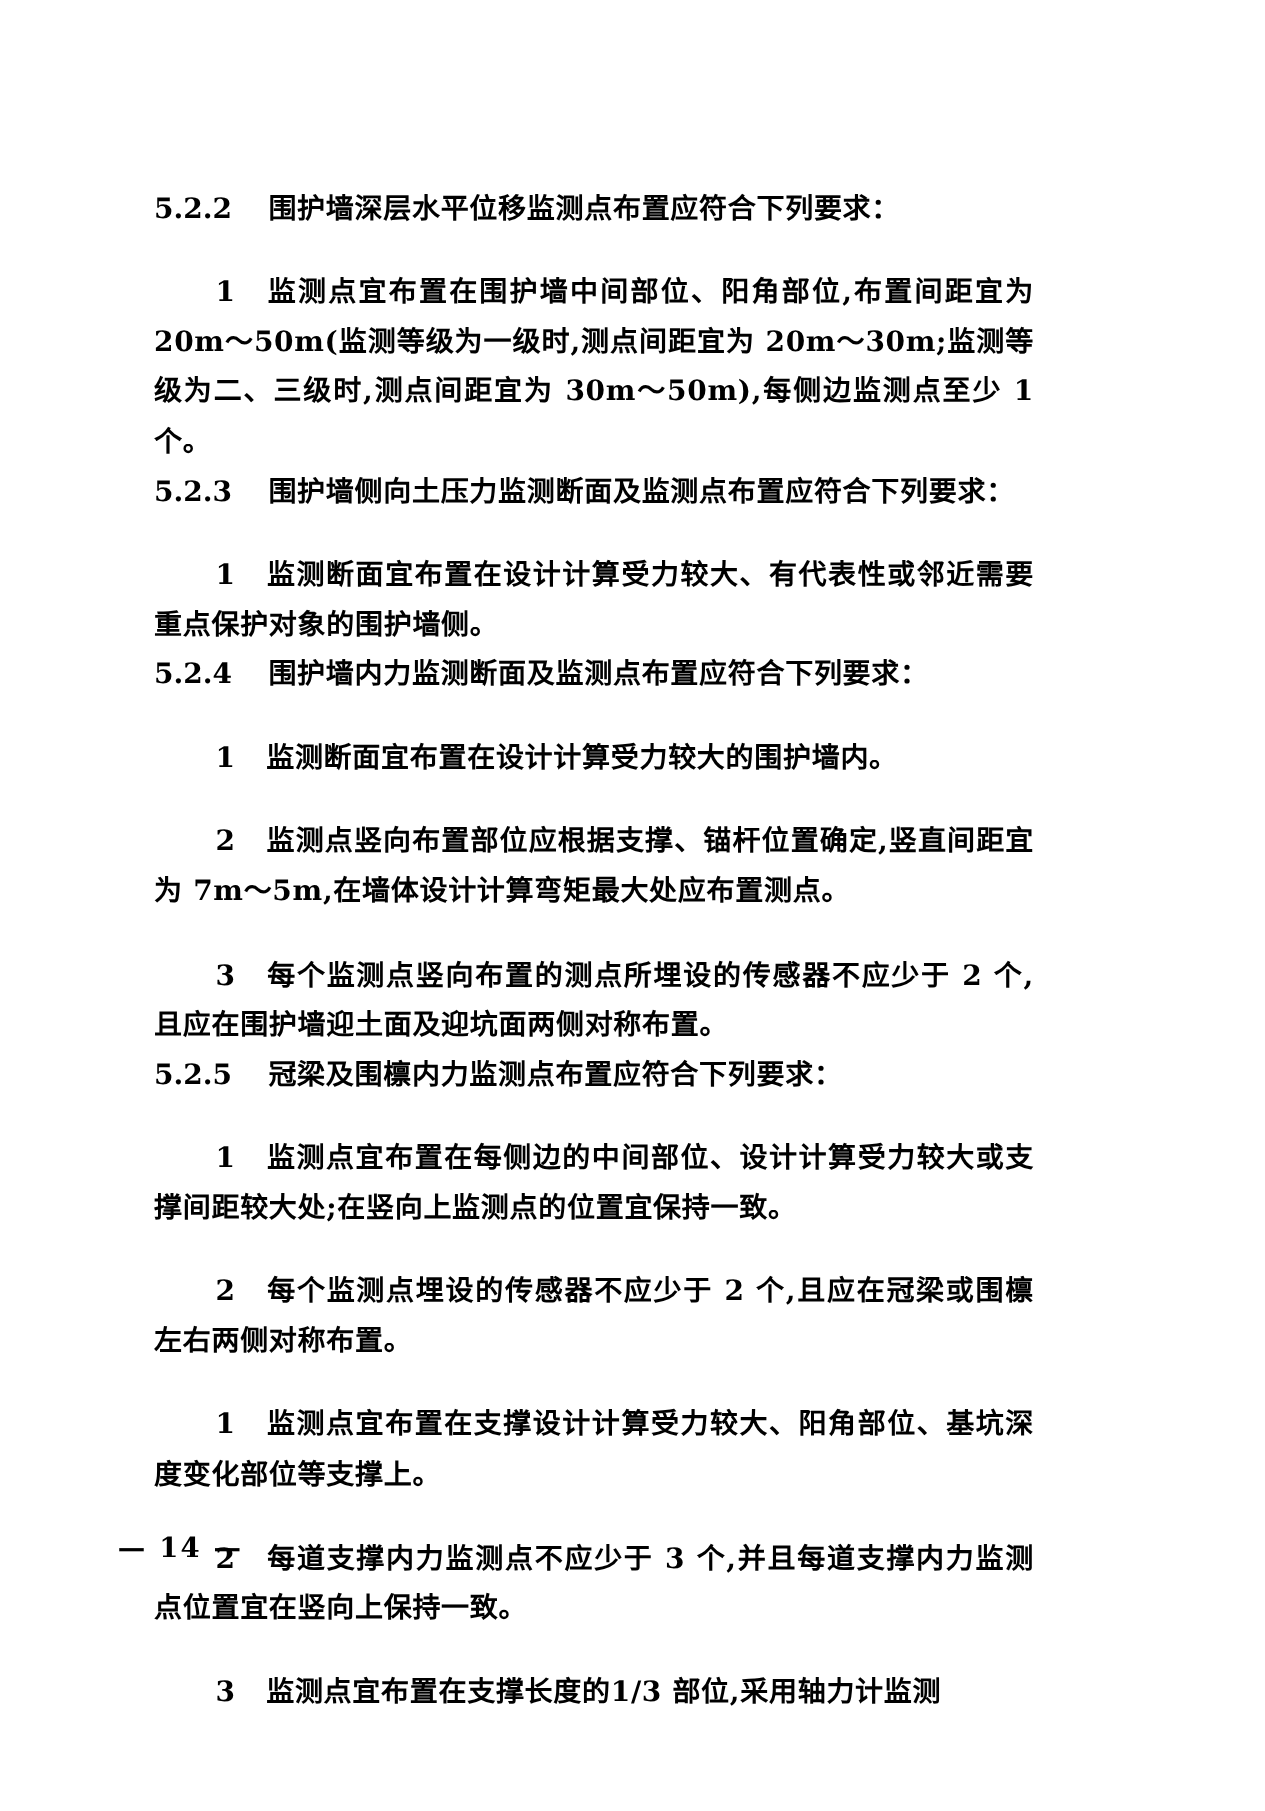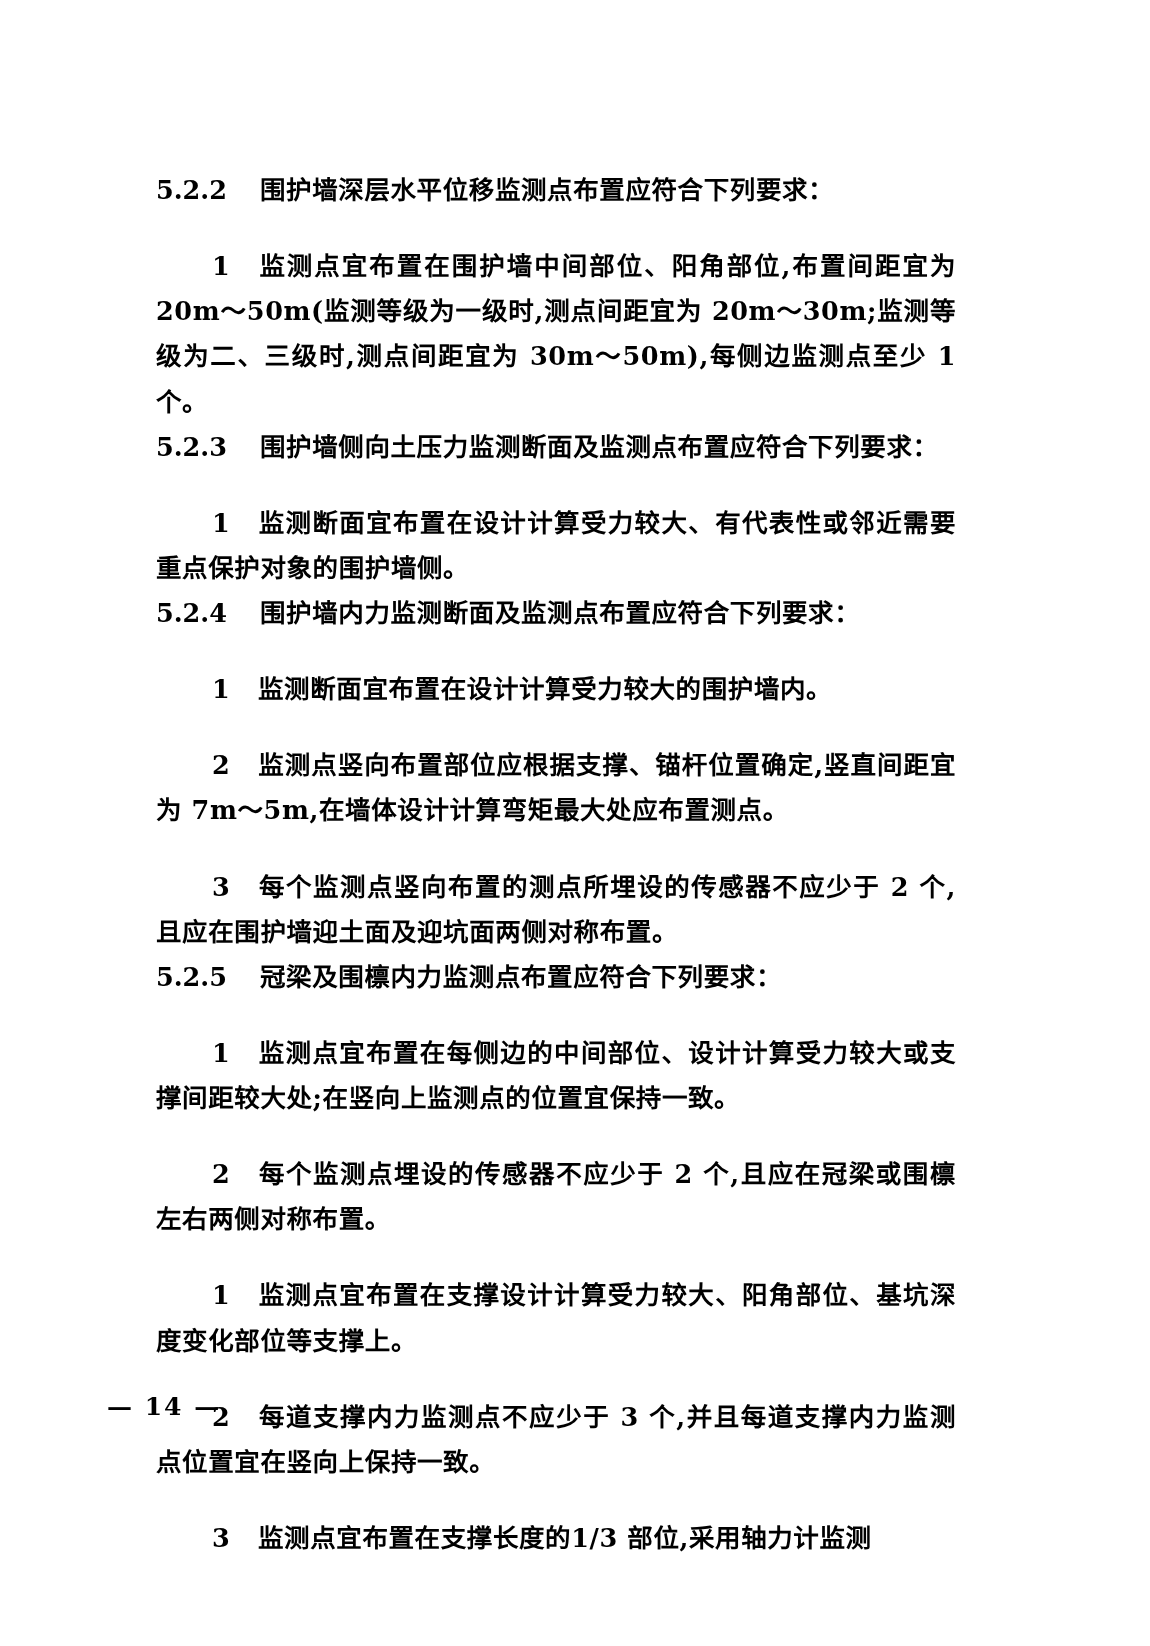--- a/index.html
+++ b/index.html
@@ -14,21 +14,21 @@
     height: 1646px;
     margin: 0 auto;
     background: #ffffff;
     font-family: "DejaVu Serif", "Liberation Serif", serif;
     color: #000000;
     box-sizing: border-box;
     overflow: hidden;
   }
   .content {
     position: absolute;
-    left: 156px;
+    left: 140px;
     top: 168px;
     width: 800px;
   }
   .para {
     font-size: 25.5px;
     line-height: 1.77;
     letter-spacing: 0.6px;
     text-align: justify;
     text-justify: inter-ideograph;
     margin: 0;

